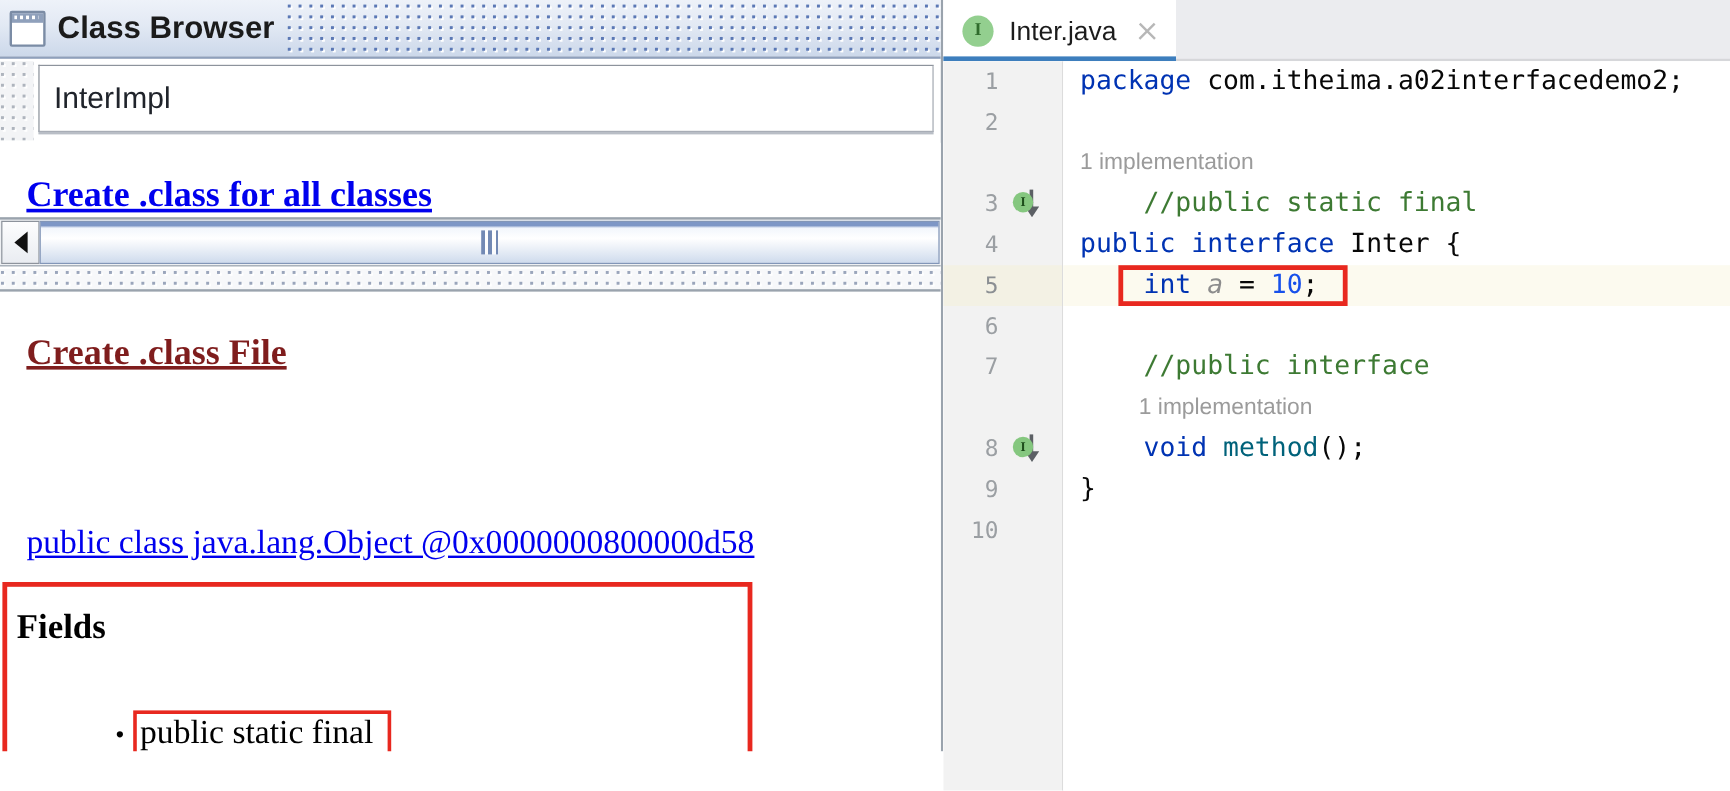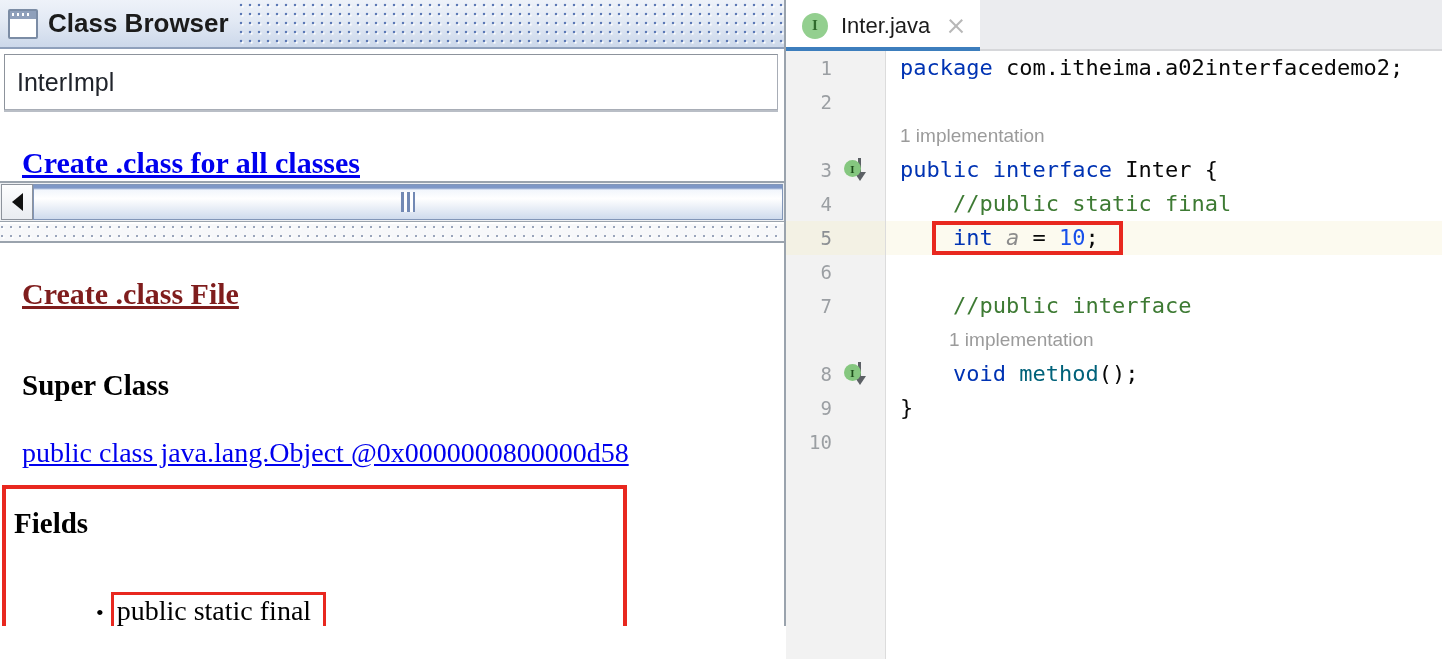--- a/index.html
+++ b/index.html
@@ -90,21 +90,20 @@
   }
 
   
   .cb-field-row {
     position: absolute;
     left: 0; top: 51px;
     width: 784px;
     height: 66px;
     display: flex;
     align-items: stretch;
-    flex-direction: column;
   }
   .cb-side-grip {
     width: 28px;
     background-image:
       radial-gradient(circle at 2px 2px, #aeb4bd 1.3px, transparent 1.5px),
       radial-gradient(circle at 2px 2px, #ffffff 1.3px, transparent 1.5px);
     background-size: 9px 9px, 9px 9px;
     background-position: 0 0, 1.5px 1.5px;
     background-color: #f3f4f6;
     flex: 0 0 auto;
@@ -479,21 +478,20 @@
     </div>
 
     <div class="cb-field-row">
       <div class="cb-side-grip"></div>
       <div class="cb-textfield">InterImpl</div>
     </div>
 
     <div class="cb-content-clip">
       <div class="doc-h-link-clipped">Create .class for all classes</div>
       <div class="doc-link-big">Create .class File</div>
-      <div class="doc-h-super">Super Class</div>
       <div class="doc-superclass-link">public class java.lang.Object @0x0000000800000d58</div>
     </div>
 
     <div class="cb-hscroll">
       <div class="cb-hscroll-btn"></div>
       <div class="cb-hscroll-track">
         <div class="cb-hscroll-thumb">
           <div class="cb-thumb-grip"></div>
         </div>
       </div>
@@ -560,22 +558,22 @@
             <span class="ij-lineno">9</span>
           </div>
           <div class="ij-gutter-row">
             <span class="ij-lineno">10</span>
           </div>
         </div>
       <div class="ij-code" id="code">
           <div class="ij-row ij-code-pad"><span class="t-kw">package</span><span class="t-plain"> com.itheima.a02interfacedemo2;</span></div>
           <div class="ij-row ij-code-pad"></div>
           <div class="ij-hint">1 implementation</div>
+          <div class="ij-row ij-code-pad"><span class="t-com">    //public static final</span></div>
           <div class="ij-row ij-code-pad"><span class="t-kw">public</span><span class="t-plain"> </span><span class="t-kw">interface</span><span class="t-plain"> Inter {</span></div>
-          <div class="ij-row ij-code-pad"><span class="t-com">    //public static final</span></div>
           <div class="ij-row ij-code-pad hl"><span class="t-plain">    </span><span class="t-kw">int</span><span class="t-plain"> </span><span class="t-field">a</span><span class="t-plain"> = </span><span class="t-num">10</span><span class="t-plain">;</span><div class="ij-red-box"></div></div>
           <div class="ij-row ij-code-pad"></div>
           <div class="ij-row ij-code-pad"><span class="t-com">    //public interface</span></div>
           <div class="ij-hint indent">1 implementation</div>
           <div class="ij-row ij-code-pad"><span class="t-plain">    </span><span class="t-kw">void</span><span class="t-plain"> </span><span class="t-method">method</span><span class="t-plain">();</span></div>
           <div class="ij-row ij-code-pad"><span class="t-plain">}</span></div>
           <div class="ij-row ij-code-pad"></div>
         </div>
     </div>
   </div>

